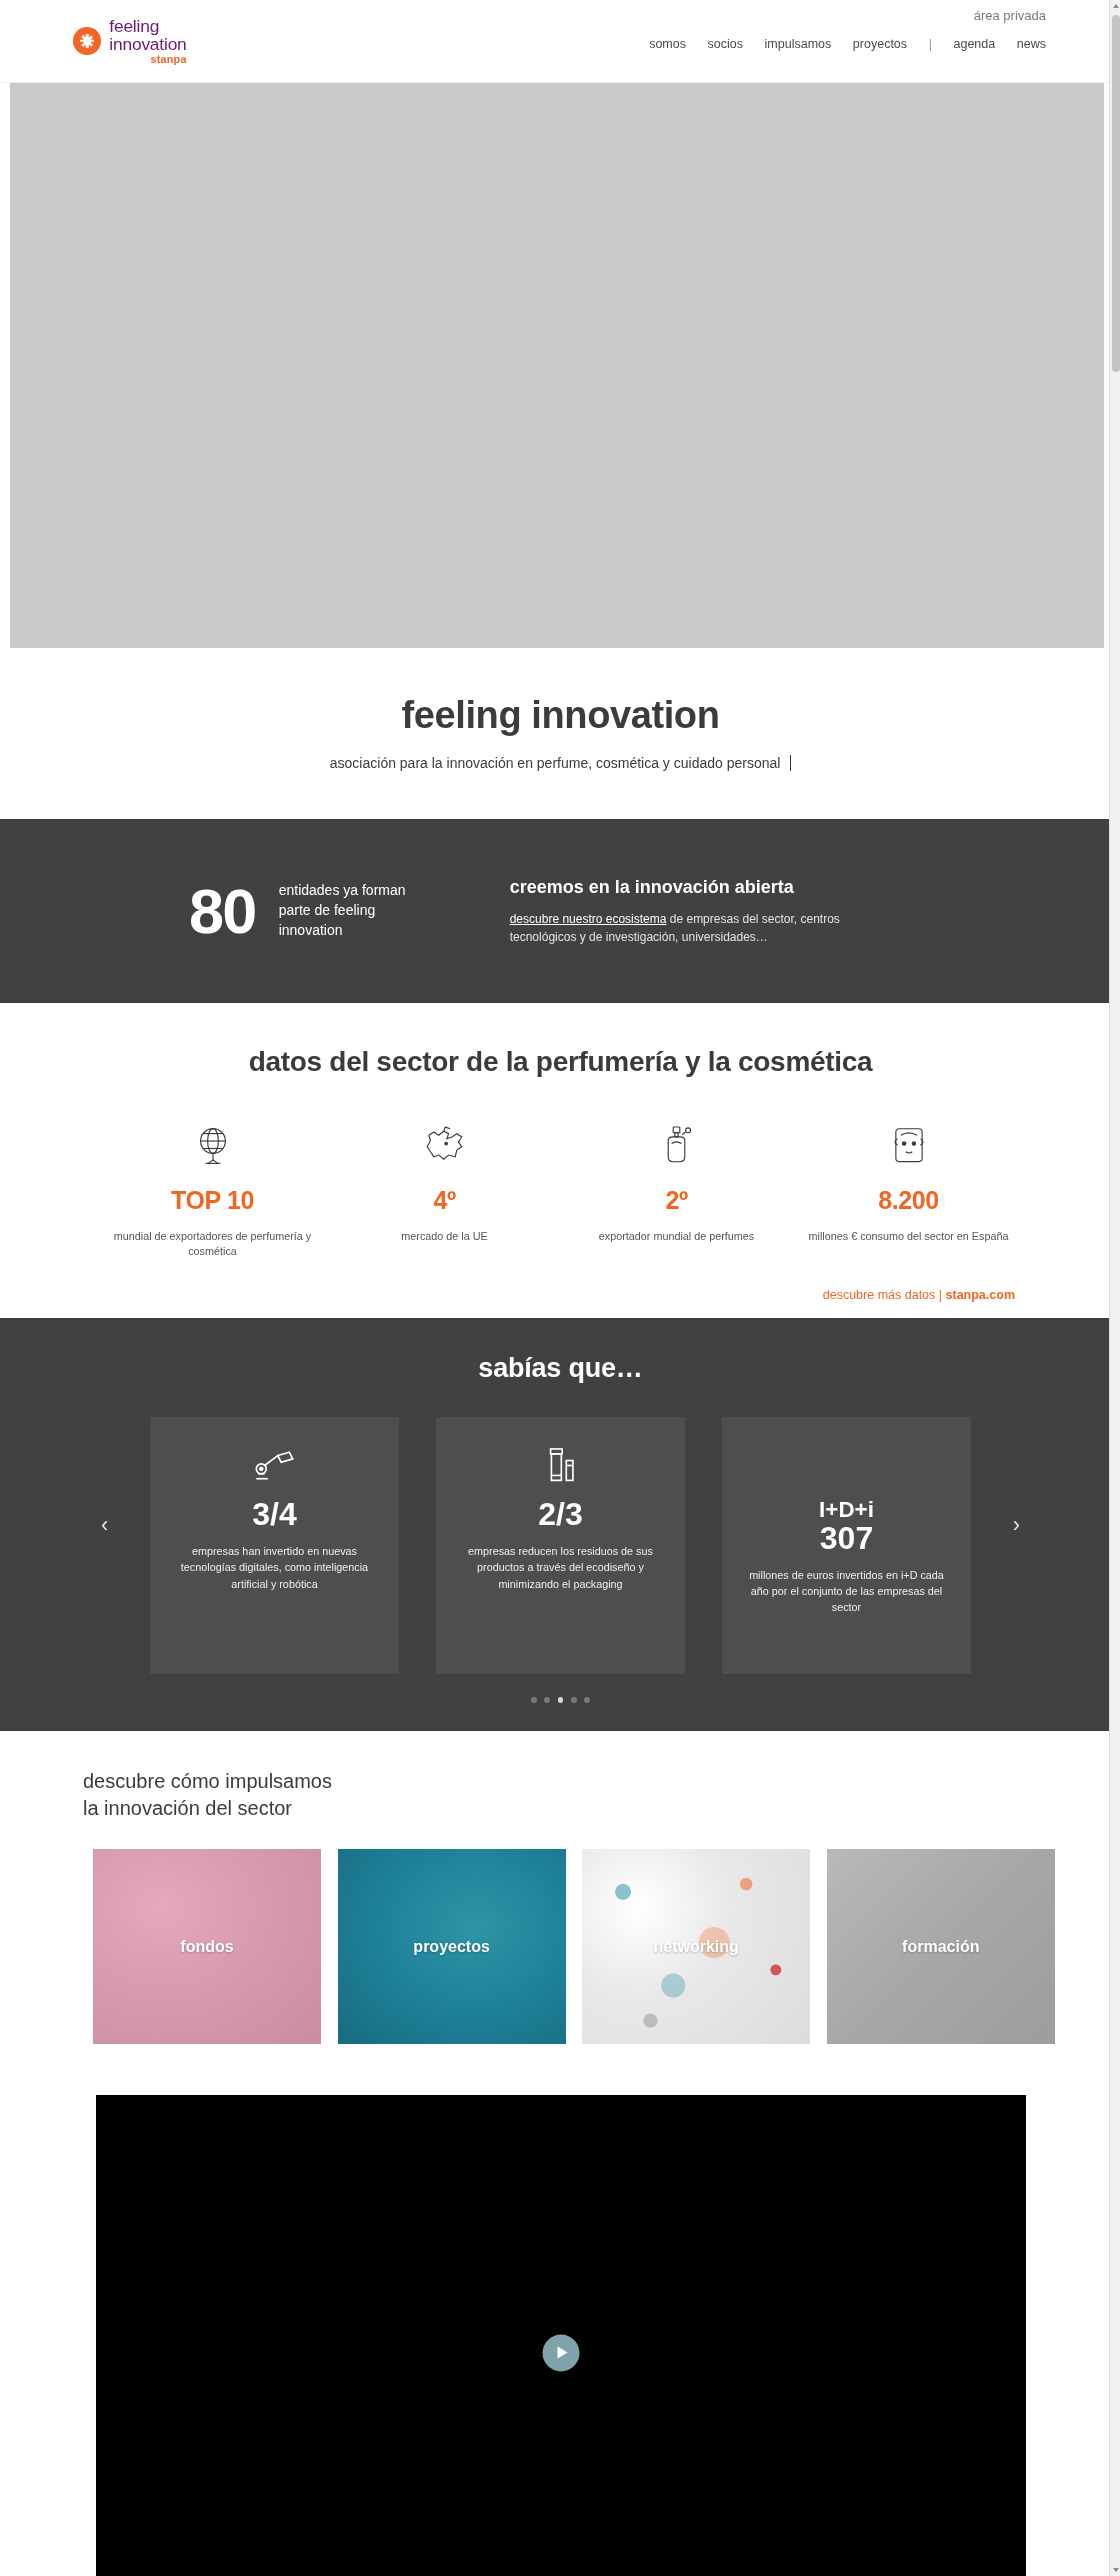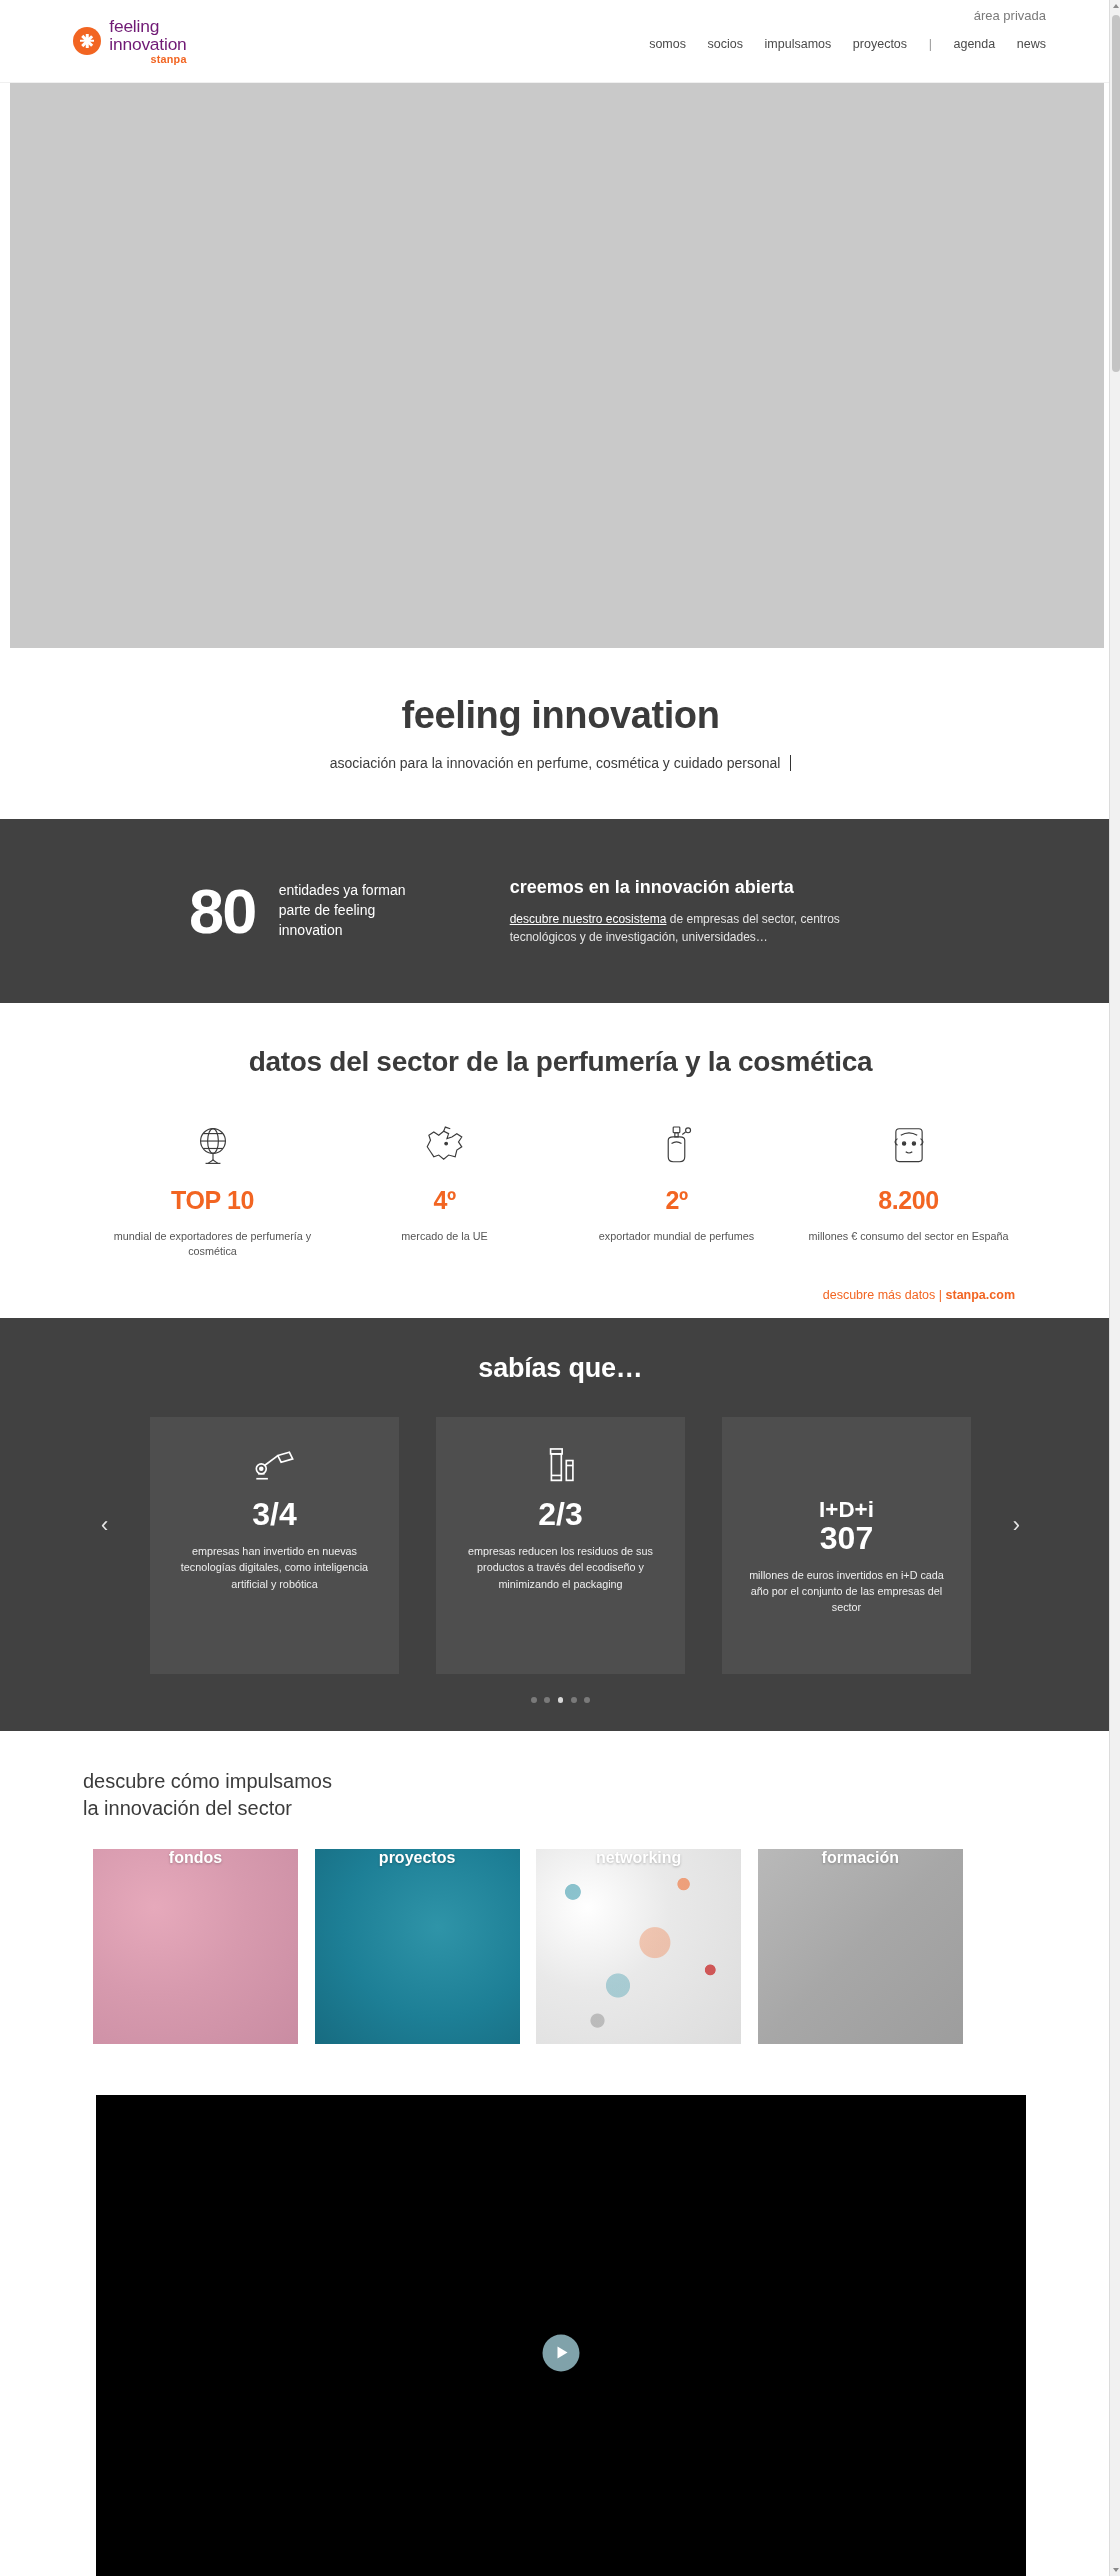--- a/index.html
+++ b/index.html
@@ -334,24 +334,25 @@
     color: #3b3b3b;
     line-height: 1.32;
   }
   .imp-head .b { font-weight: 400; display: block; }
   .tiles {
     display: flex;
     gap: 16.6px;
     margin: 28px 0 0 93px;
   }
   .tile {
-    width: 205px;
+    width: 228px;
     height: 195px;
     position: relative;
     display: flex;
+    align-items: center;
     justify-content: center;
   }
   .tile span {
     color: #ffffff;
     font-size: 16px;
     font-weight: 700;
     z-index: 2;
     text-shadow: 0 0.8px 2.5px rgba(0,0,0,.25);
   }
   .tile.fondos {

